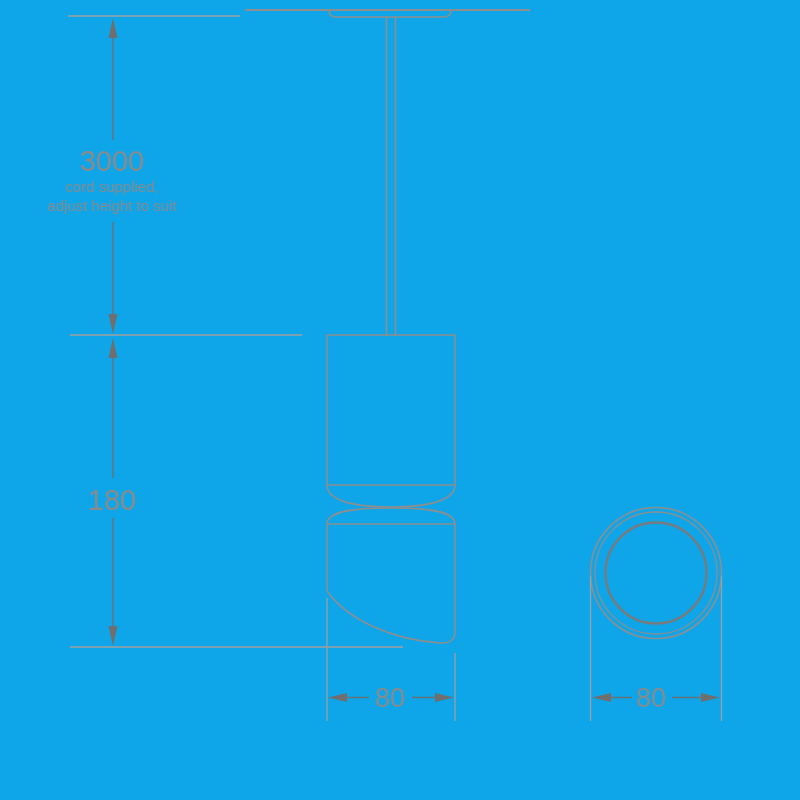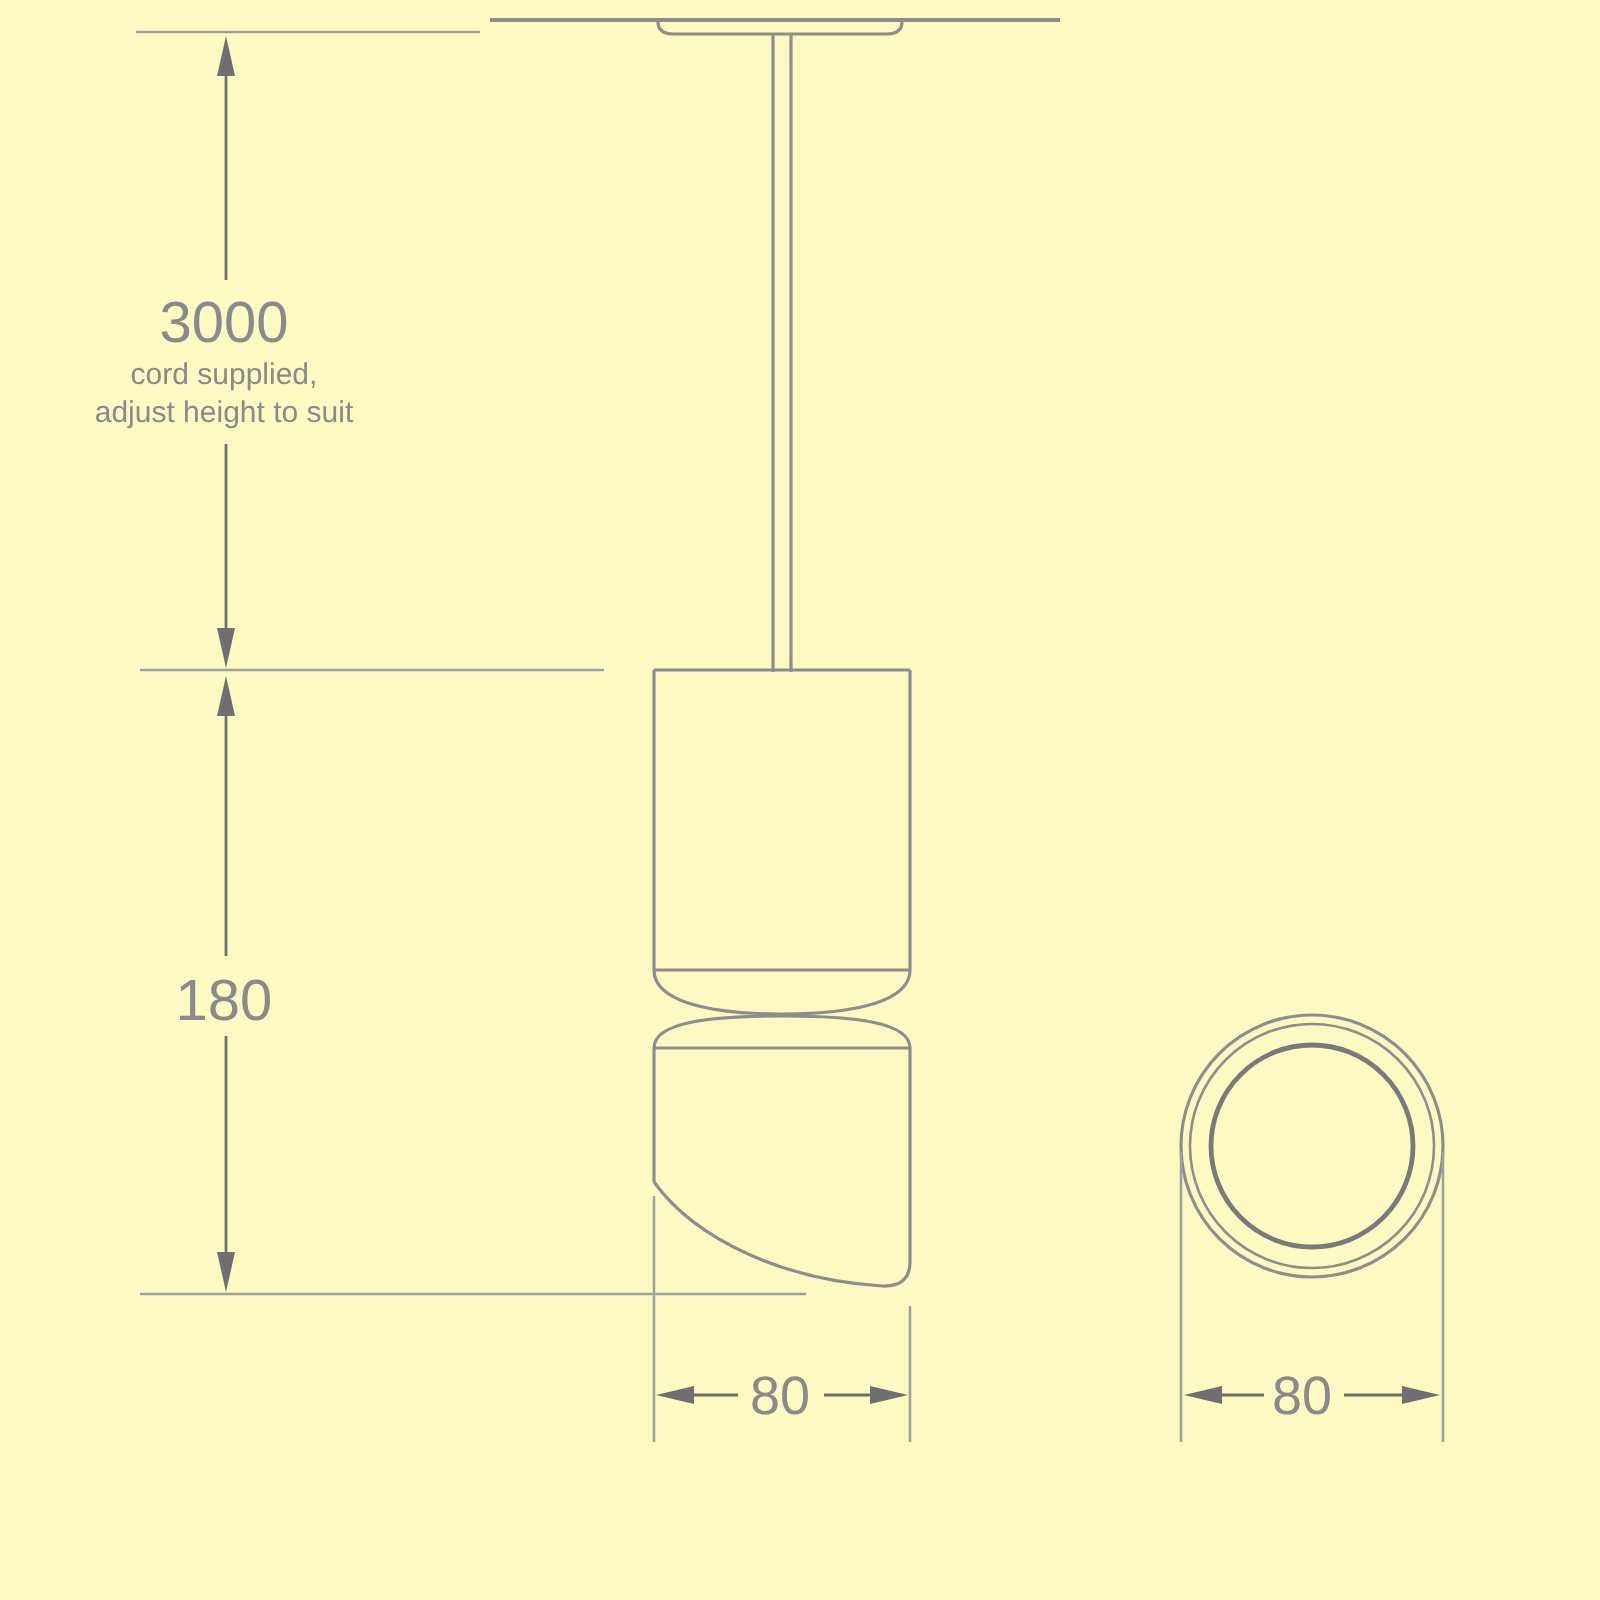--- a/index.html
+++ b/index.html
@@ -7,21 +7,21 @@
     padding: 0;
     width: 800px;
     height: 800px;
     background: #ffffff;
     overflow: hidden;
   }
   .drawing-wrap {
     position: relative;
     width: 800px;
     height: 800px;
-    background: #fef9c3;
+    background: #0ea5e9;
   }
   svg { display: block; }
   svg text {
     font-family: "Liberation Sans", "DejaVu Sans", sans-serif;
     fill: var(--text_color, #8a8a8a);
   }
   .outline {
     fill: none;
     stroke: var(--line_color, #8e8e8e);
     stroke-width: 1.6;

